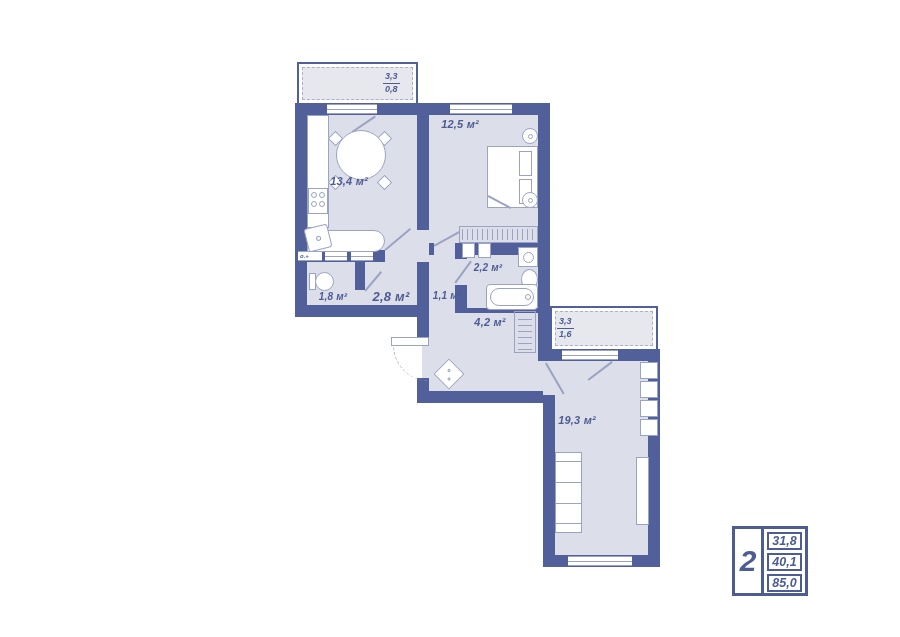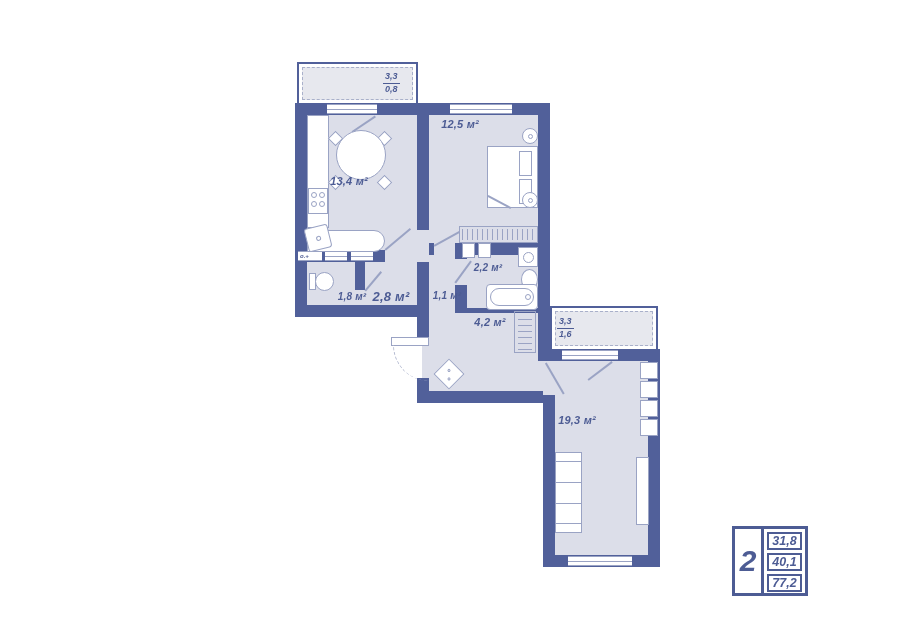--- a/index.html
+++ b/index.html
@@ -168,28 +168,28 @@
   </div>
   <div class="furn" style="left:636px;top:457px;width:13px;height:68px;"></div>
   <div class="furn" style="left:640px;top:362px;width:18px;height:17px;"></div>
   <div class="furn" style="left:640px;top:381px;width:18px;height:17px;"></div>
   <div class="furn" style="left:640px;top:400px;width:18px;height:17px;"></div>
   <div class="furn" style="left:640px;top:419px;width:18px;height:17px;"></div>
 
   <span class="rlabel" style="left:349px;top:172px;margin-top:9px;">13,4 м²</span>
   <span class="rlabel" style="left:460px;top:124px;">12,5 м²</span>
   <span class="rlabel" style="left:488px;top:267px;font-size:10px;">2,2 м²</span>
-  <span class="rlabel" style="left:352px;top:296px;font-size:10px;">1,8 м²</span>
+  <span class="rlabel" style="left:333px;top:296px;font-size:10px;">1,8 м²</span>
   <span class="rlabel" style="left:391px;top:296px;font-size:13px;">2,8 м²</span>
   <span class="rlabel" style="left:447px;top:295px;font-size:10px;">1,1 м²</span>
   <span class="rlabel" style="left:490px;top:322px;">4,2 м²</span>
   <span class="rlabel" style="left:577px;top:420px;">19,3 м²</span>
 
   <div class="legend" style="left:732px;top:526px;width:76px;height:70px;">
     <div class="legend-left">2</div>
     <div class="legend-right">
       <div class="legend-cell">31,8</div>
       <div class="legend-cell">40,1</div>
-      <div class="legend-cell">77,2</div>
+      <div class="legend-cell">85,0</div>
     </div>
   </div>
 
 </div>
 
 </body></html>

